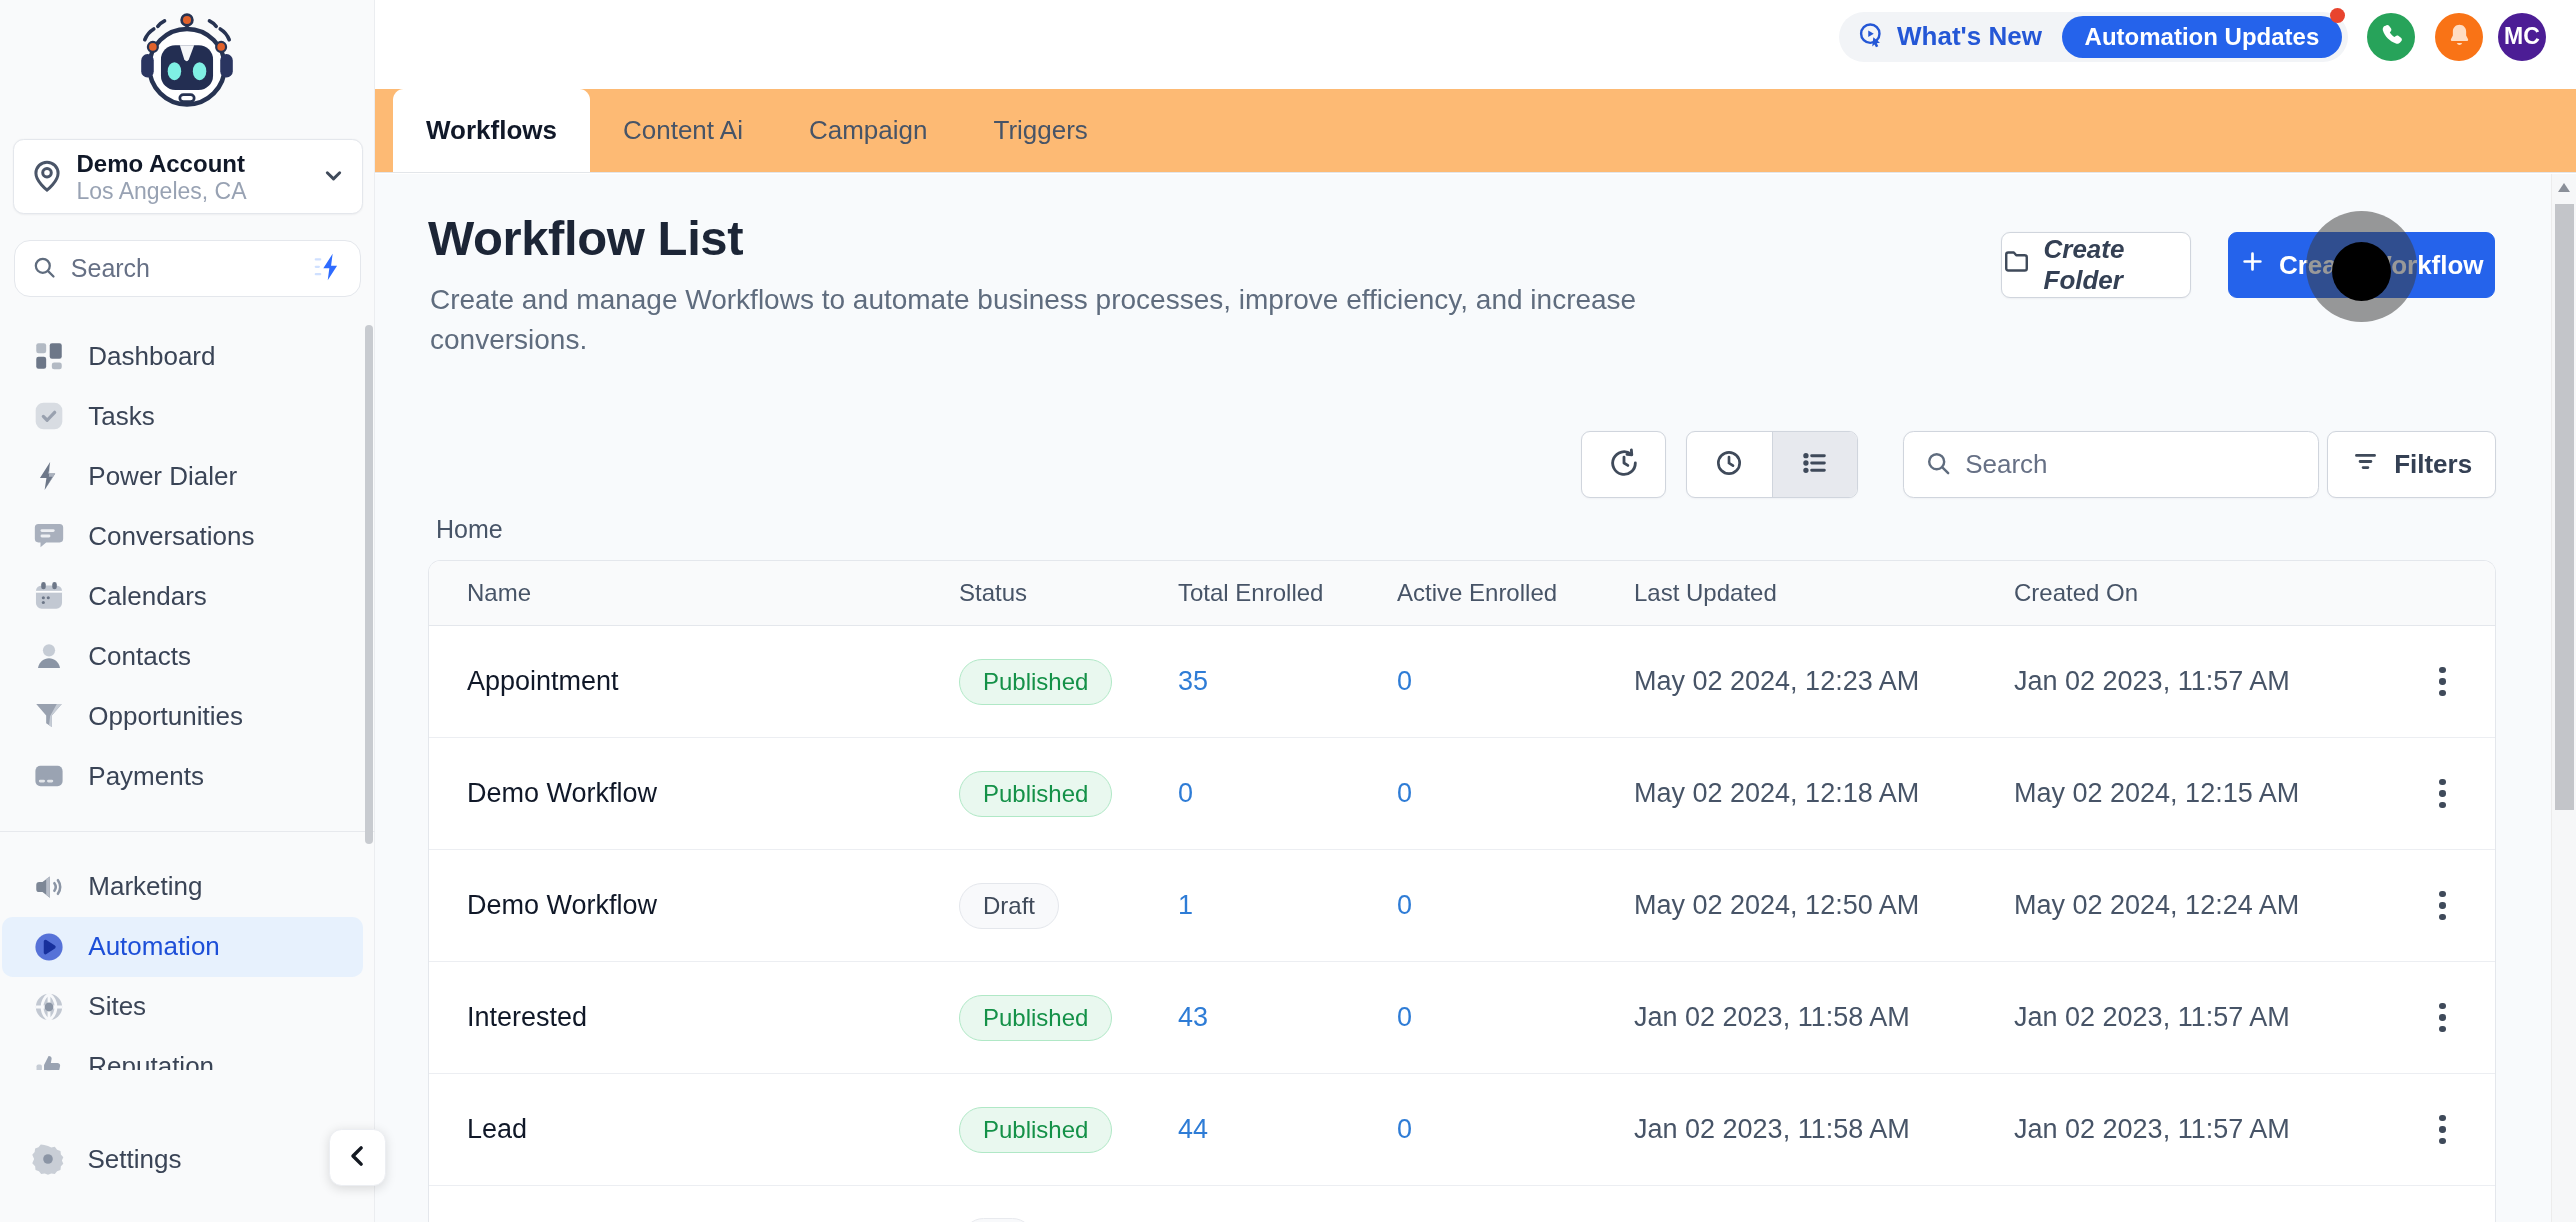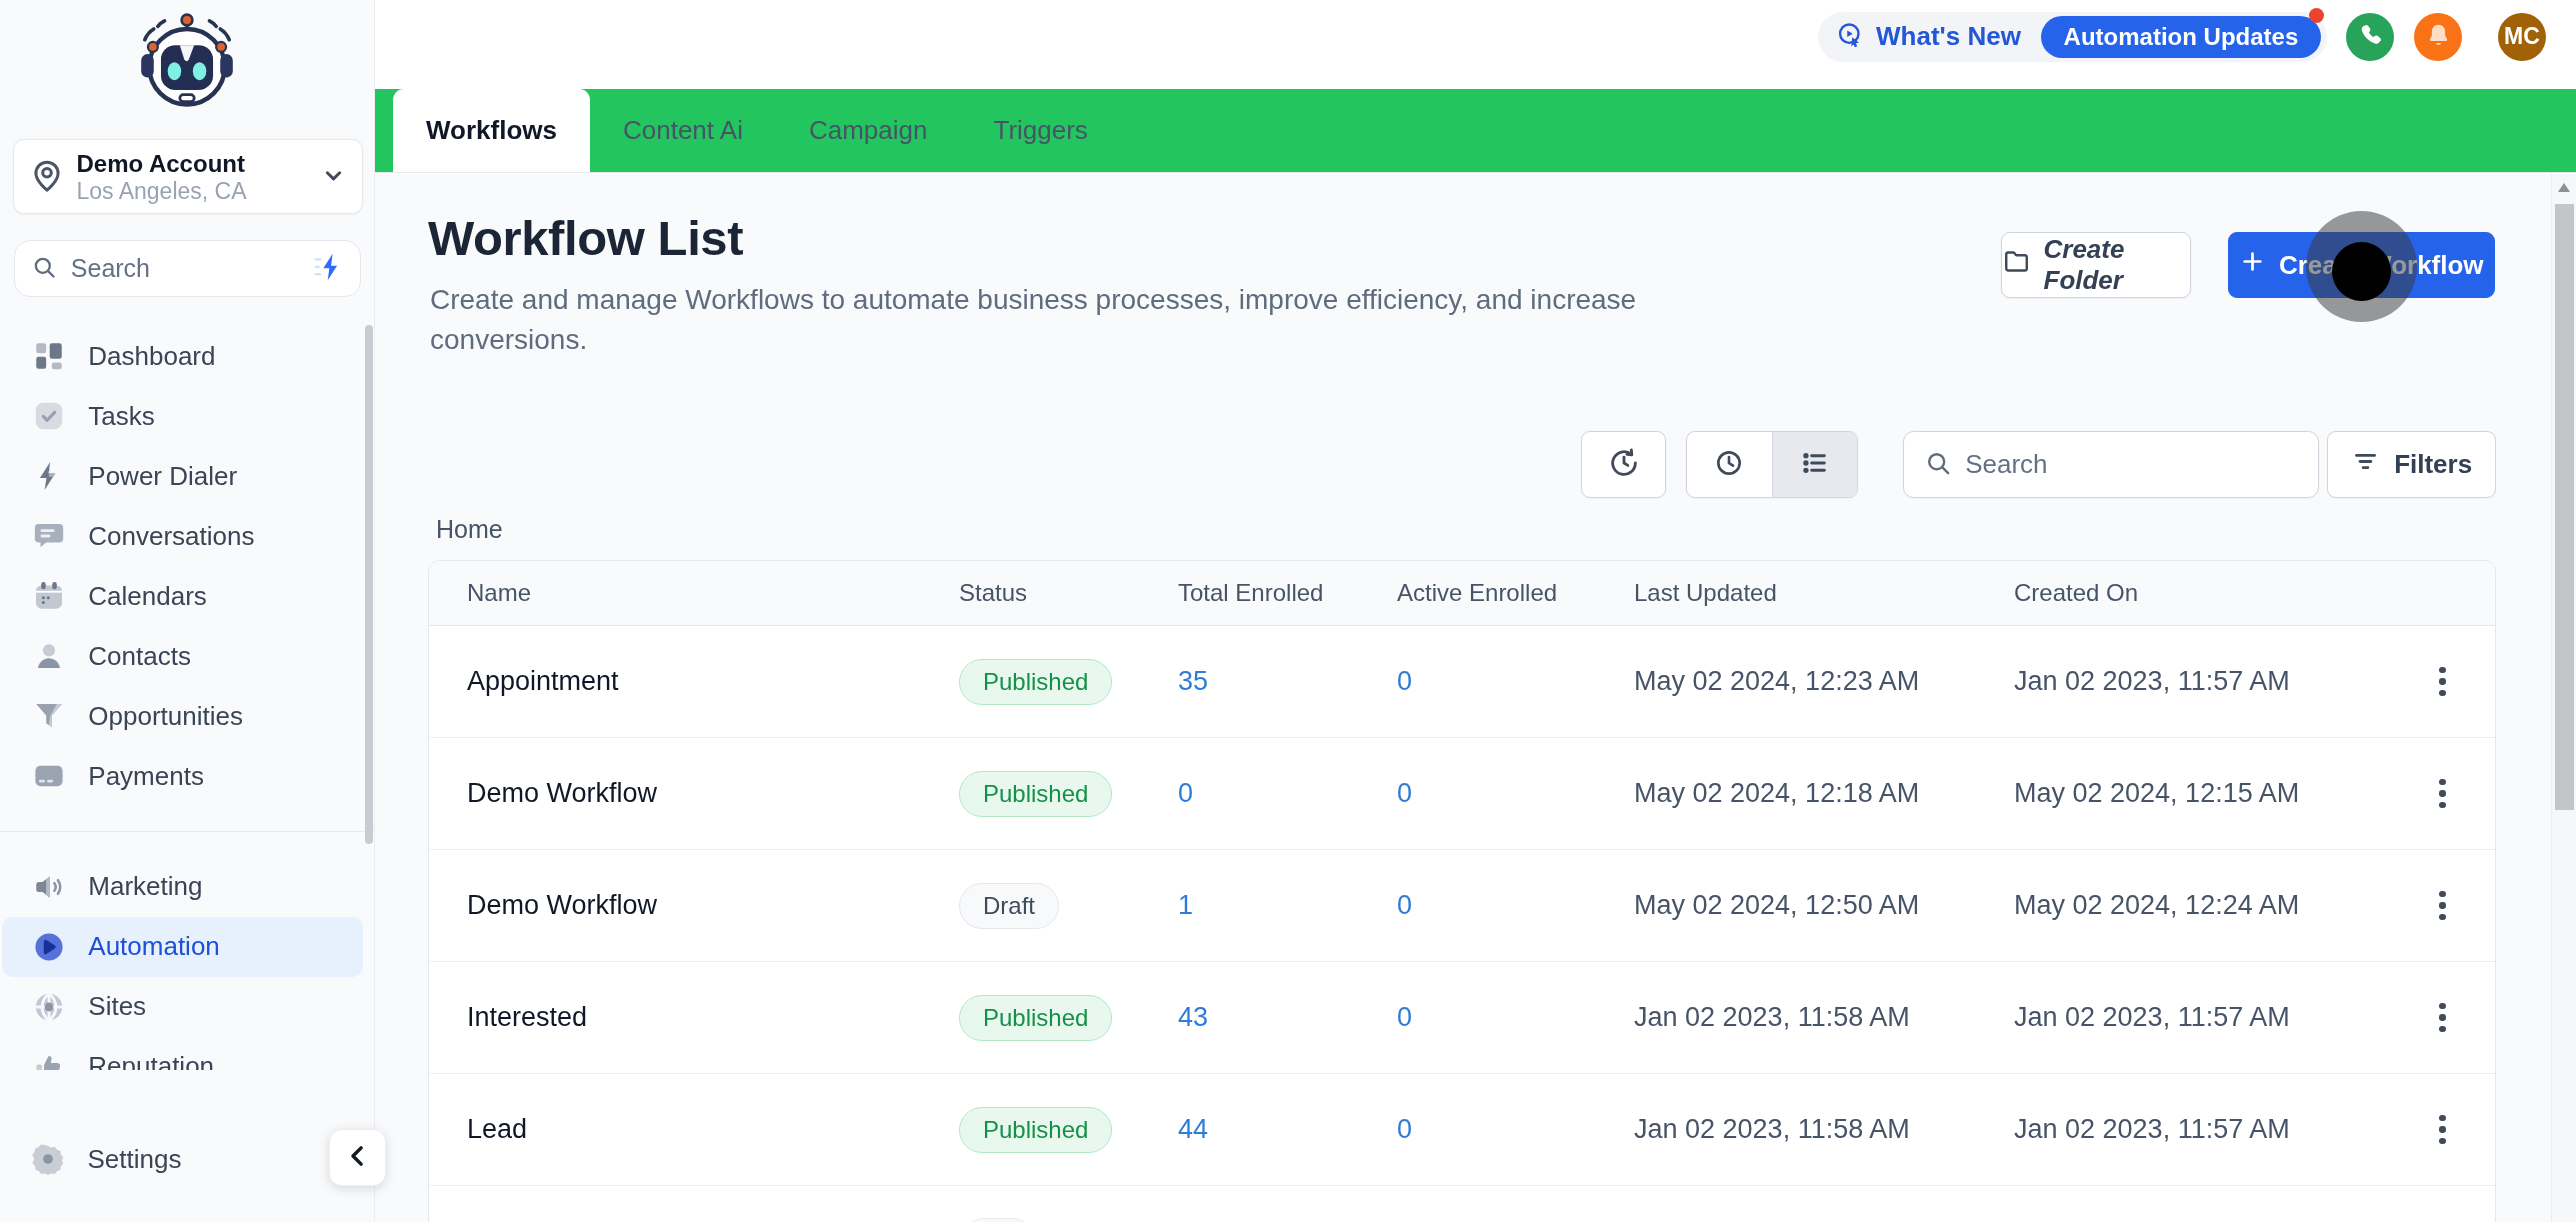--- a/index.html
+++ b/index.html
@@ -43,24 +43,24 @@
   .top-cluster { position:absolute; right:30px; top:11.6px; display:flex; align-items:center; height:50px; }
   .whatsnew-group { display:flex; align-items:center; height:50px; background:#f2f4f7; border-radius:25px; padding:0 5.4px 0 18px; cursor:pointer; }
   .whatsnew-group .icn svg { width:29px; height:29px; }
   .whatsnew-label { font-size:26px; color:#2457d6; font-weight:bold; margin:0 19.7px 0 10.7px; }
   .au-pill { position:relative; height:42px; background:#2563eb; color:#fff; border-radius:21.5px; display:flex; align-items:center; padding:0 23px; font-size:24px; font-weight:bold; cursor:pointer; }
   .au-dot { position:absolute; top:-7.2px; right:-2.7px; width:15px; height:15px; border-radius:50%; background:#e8442e; }
   .hicon { width:48px; height:48px; border-radius:50%; display:flex; align-items:center; justify-content:center; margin-left:19.7px; cursor:pointer; }
   .hicon svg { width:29px; height:29px; }
   .hicon.phone { background:#27a35a; }
   .hicon.bell  { background:#f97316; }
-  .avatar { width:48px; height:48px; border-radius:50%; background:#a16207; color:#fff; display:flex; align-items:center; justify-content:center; font-size:23px; font-weight:bold; margin-left:36px; cursor:pointer; }
+  .avatar { width:48px; height:48px; border-radius:50%; background:#4c1d95; color:#fff; display:flex; align-items:center; justify-content:center; font-size:23px; font-weight:bold; margin-left:15px; cursor:pointer; }
 
   
-  .tabband { position:absolute; left:375px; top:89px; width:2201px; height:84px; background:#22c55e; border-bottom:0.9px solid #e3e6ea; display:flex; align-items:stretch; padding-left:18px; }
+  .tabband { position:absolute; left:375px; top:89px; width:2201px; height:84px; background:#fdba74; border-bottom:0.9px solid #e3e6ea; display:flex; align-items:stretch; padding-left:18px; }
   .tab { display:flex; align-items:center; padding:0 33px; font-size:26px; color:#475467; cursor:pointer; }
   .tab.active { background:#fff; border-radius:10.7px 10.7px 0 0; color:#101828; font-weight:bold; }
 
   
   .main { position:absolute; left:375px; top:174px; width:2176px; height:1049px; background:#f8fafc; }
   .page-title { position:absolute; left:53px; top:36px; font-size:49px; font-weight:bold; color:#1c2536; letter-spacing:-0.4px; }
   .page-subtitle { position:absolute; left:55px; top:106px; width:1324px; font-size:28px; line-height:40px; color:#5f6c7e; }
 
   .btn { display:flex; align-items:center; justify-content:center; gap:12.5px; border-radius:9px; font-size:26px; cursor:pointer; }
   .btn-folder { position:absolute; left:1626px; top:58px; width:190px; height:66px; background:#fff; border:0.9px solid #d0d5dd; color:#344054; font-weight:bold; box-shadow:0 0.9px 1.8px rgba(16,24,40,.05);font-style:italic; }

